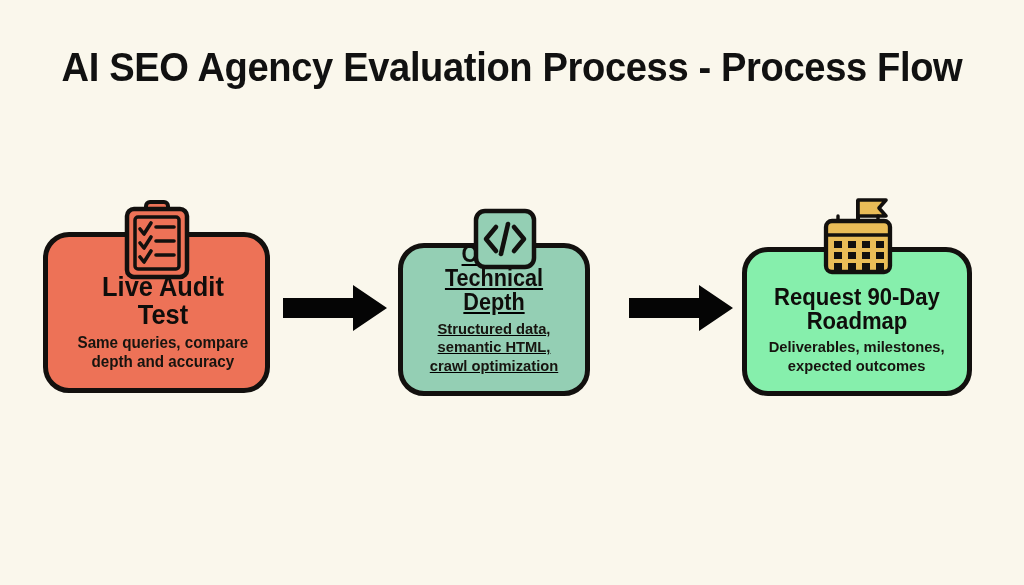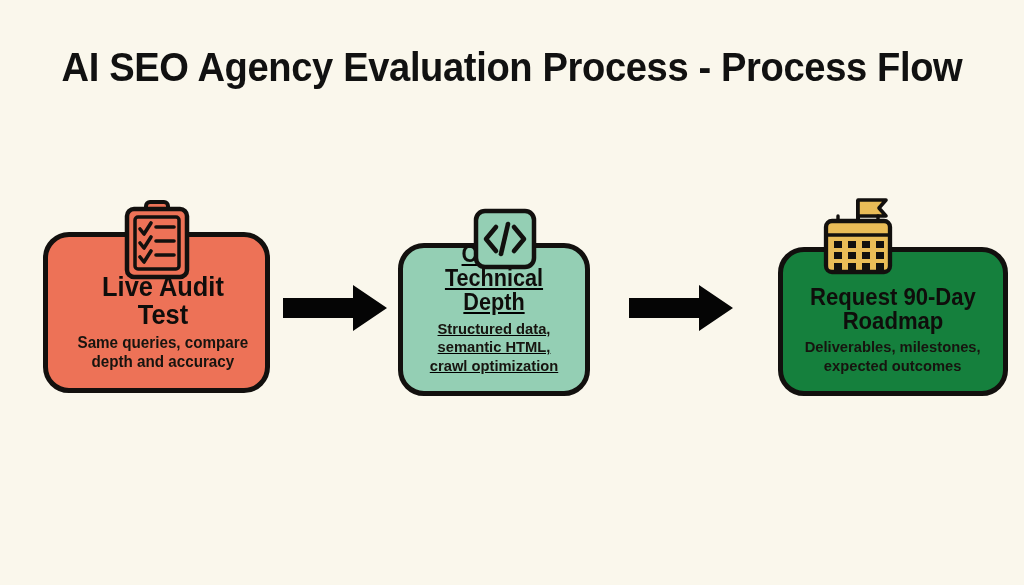--- a/index.html
+++ b/index.html
@@ -84,22 +84,21 @@
     background: #94CFB4;
     text-decoration: underline;
   }
   #card-technical-depth .card-title { font-size: 23px; }
   #card-technical-depth .card-sub   { font-size: 15.5px; }
 
   
   #card-roadmap {
     left: 742px; top: 247px;
     width: 230px; height: 149px;
-    background: #15803d;
-    margin-left: 36px;
+    background: #86efac;
   }
   #card-roadmap .card-title { font-size: 23.5px; }
   #card-roadmap .card-sub   { font-size: 15.5px; }
 
   
   .icon-wrap {
     position: absolute;
     z-index: 4;
   }
   #icon-clipboard { left: 117px; top: 200px; width: 80px; height: 80px; }

